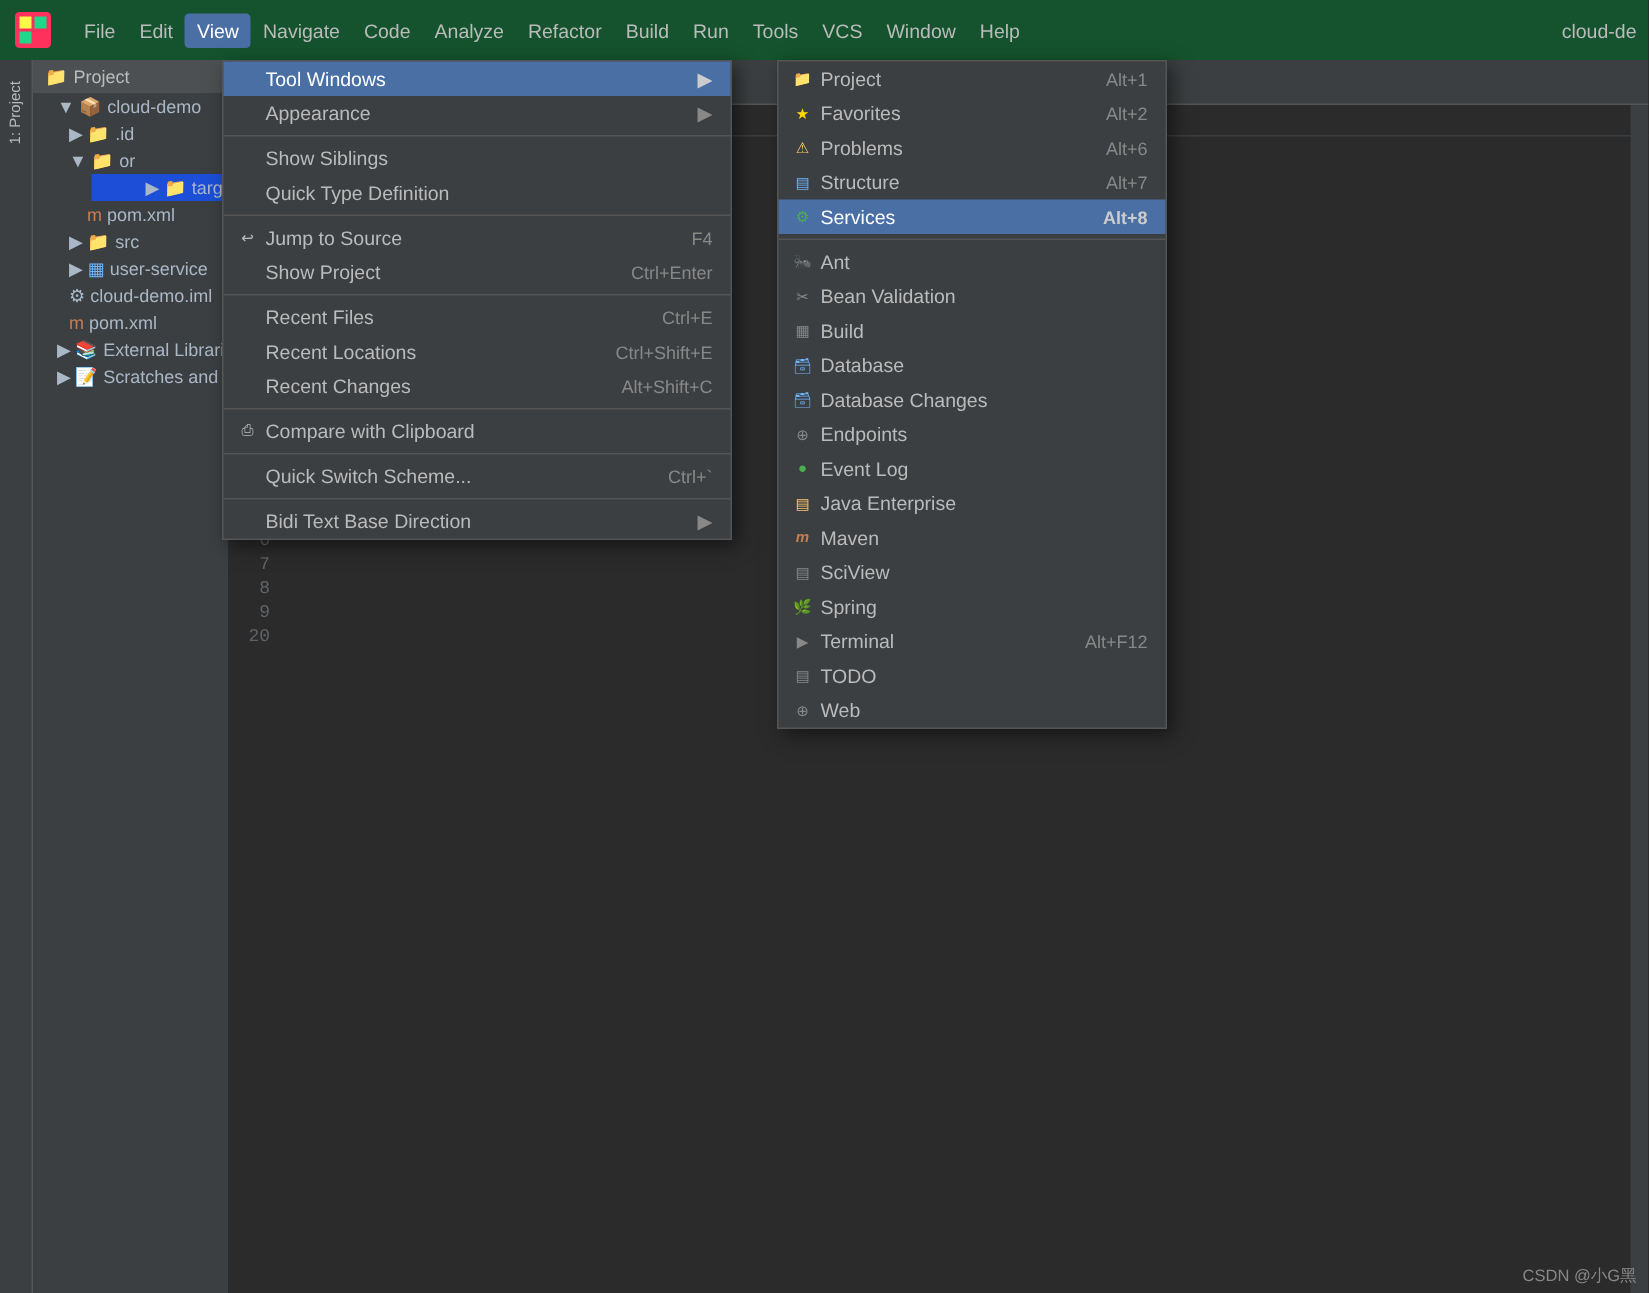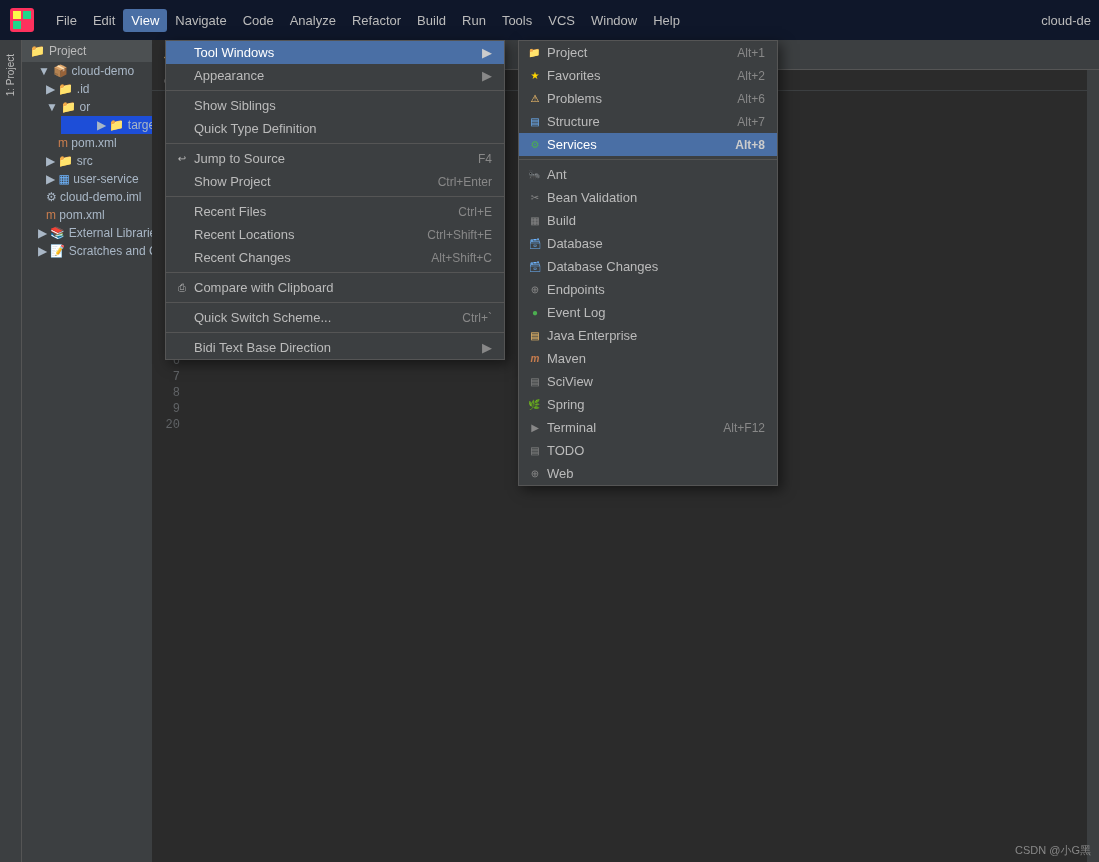--- a/index.html
+++ b/index.html
@@ -18,21 +18,21 @@
       position: absolute;
       top: 0; left: 0; right: 0; bottom: 0;
       background: #2b2b2b;
     }
 
     
     .menu-bar {
       position: absolute;
       top: 0; left: 0; right: 0;
       height: 40px;
-      background: #0f172a;
+      background: #14532d;
       display: flex;
       align-items: center;
       padding: 0 8px;
       z-index: 10;
     }
     .menu-bar-logo {
       width: 28px;
       height: 28px;
       margin-right: 12px;
       display: flex; align-items: center; justify-content: center;
@@ -466,21 +466,21 @@
       <span class="line-marker"></span>
       <span class="code-text"></span>
     </div>
   </div>
 
   <div class="scrollbar-gutter"></div>
 </div>
 
 <div class="menu-overlay">
 
-  <div class="dropdown" style="top:40px; left:165px; width:340px;">
+  <div class="dropdown" style="top:40px; left:148px; width:340px;">
 
     <div class="dropdown-item active">
       <span class="item-icon"></span>
       <span>Tool Windows</span>
       <span class="arrow" style="margin-left:auto; color:#ccc;">▶</span>
     </div>
     <div class="dropdown-item">
       <span class="item-icon"></span>
       <span>Appearance</span>
       <span class="arrow" style="margin-left:auto;">▶</span>

